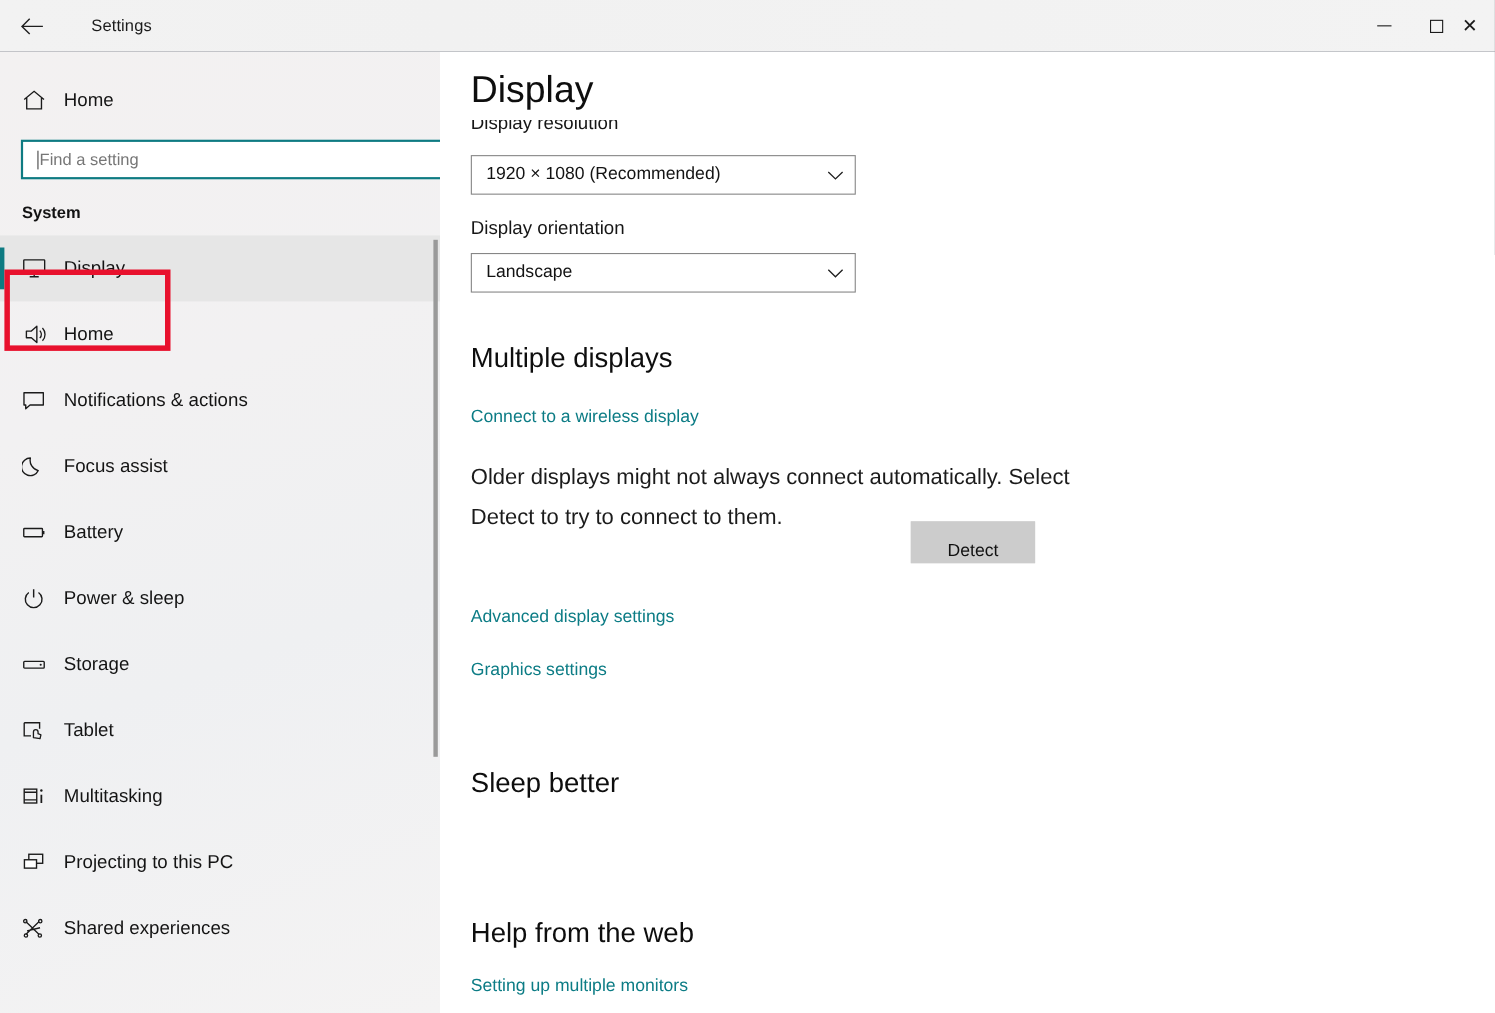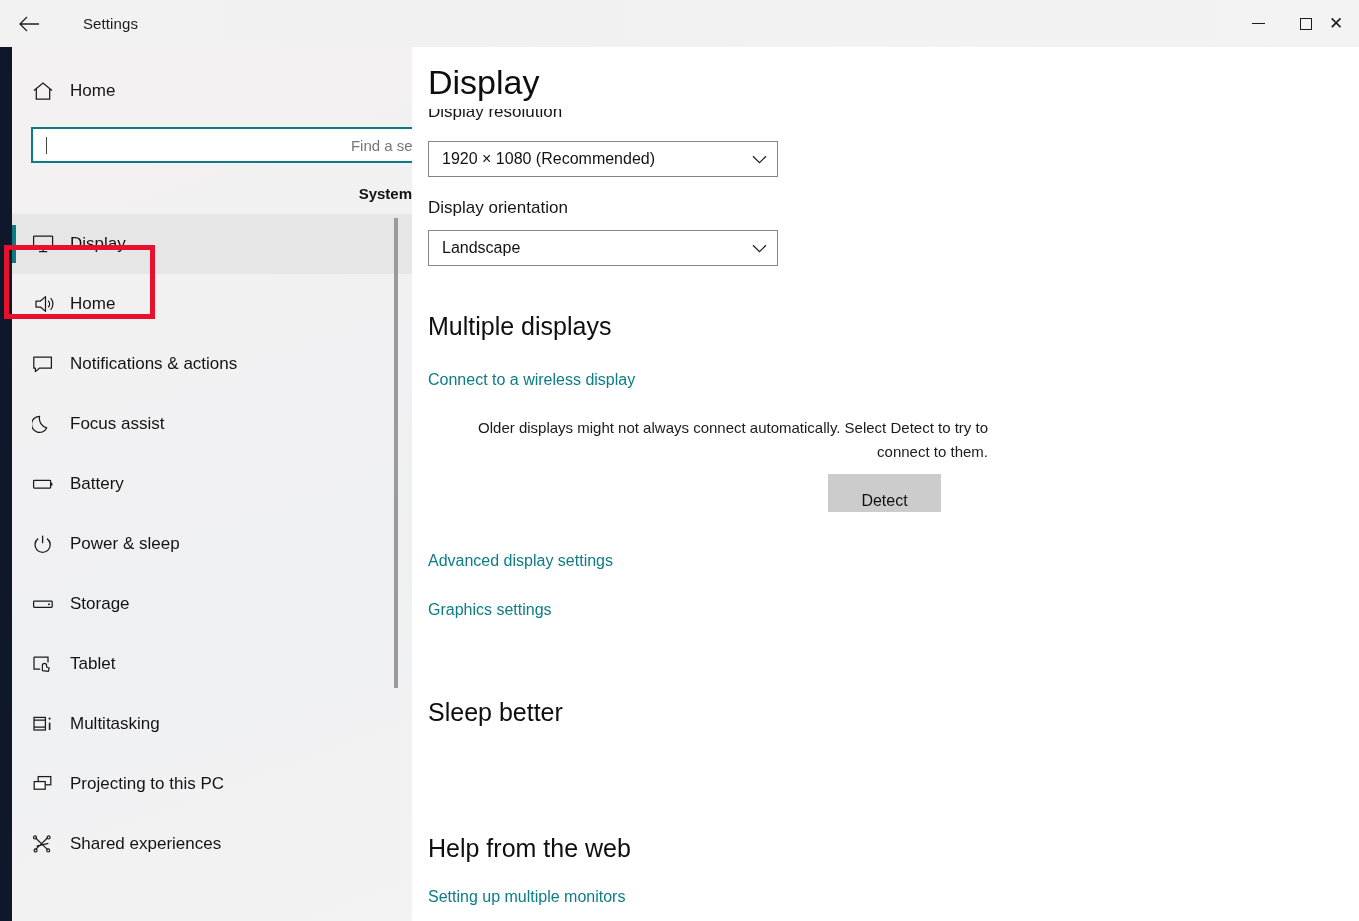--- a/index.html
+++ b/index.html
@@ -61,27 +61,26 @@
   }
   .glyph-max {
     width: 12px; height: 12px;
     border: 1.5px solid #1a1a1a;
   }
   .glyph-close { font-size: 17px; line-height: 1; color:#1a1a1a; }
 
   
   .sidebar {
     position: absolute;
-    top: 47px; left: 12px;
+    top: 47px; left: 0;
     width: 400px;
     height: 874px;
     background: linear-gradient(160deg, #f3f1f1 0%, #f2f1f2 35%, #eff0f2 62%, #f4f3f3 100%);
     overflow: hidden;
     z-index: 20;
-    text-align: right;
   }
 
   .nav-home {
     display: flex;
     align-items: center;
     height: 45px;
     margin-top: 21px;
     padding-left: 20px;
   }
   .nav-home .ic { width: 36px; display:flex; align-items:center; color:#1b1b1b; }
@@ -239,24 +238,23 @@
 
   .link {
     font-size: 16px;
     color: #0C7C85;
     line-height: 1.3;
     text-decoration: none;
     display: inline-block;
   }
 
   .body-text {
-    font-size: 15px;
+    font-size: 20px;
     color: #1b1b1b;
-    line-height: 24px;
-    text-align: right;
+    line-height: 36px;
   }
   .body-text.muted { color: #5e5e5e; }
 
   .btn-detect {
     height: 38px;
     min-width: 113px;
     padding: 18px 22px;
     background: #cccccc;
     border: 1px solid #cccccc;
     font-family: "Liberation Sans", sans-serif;

